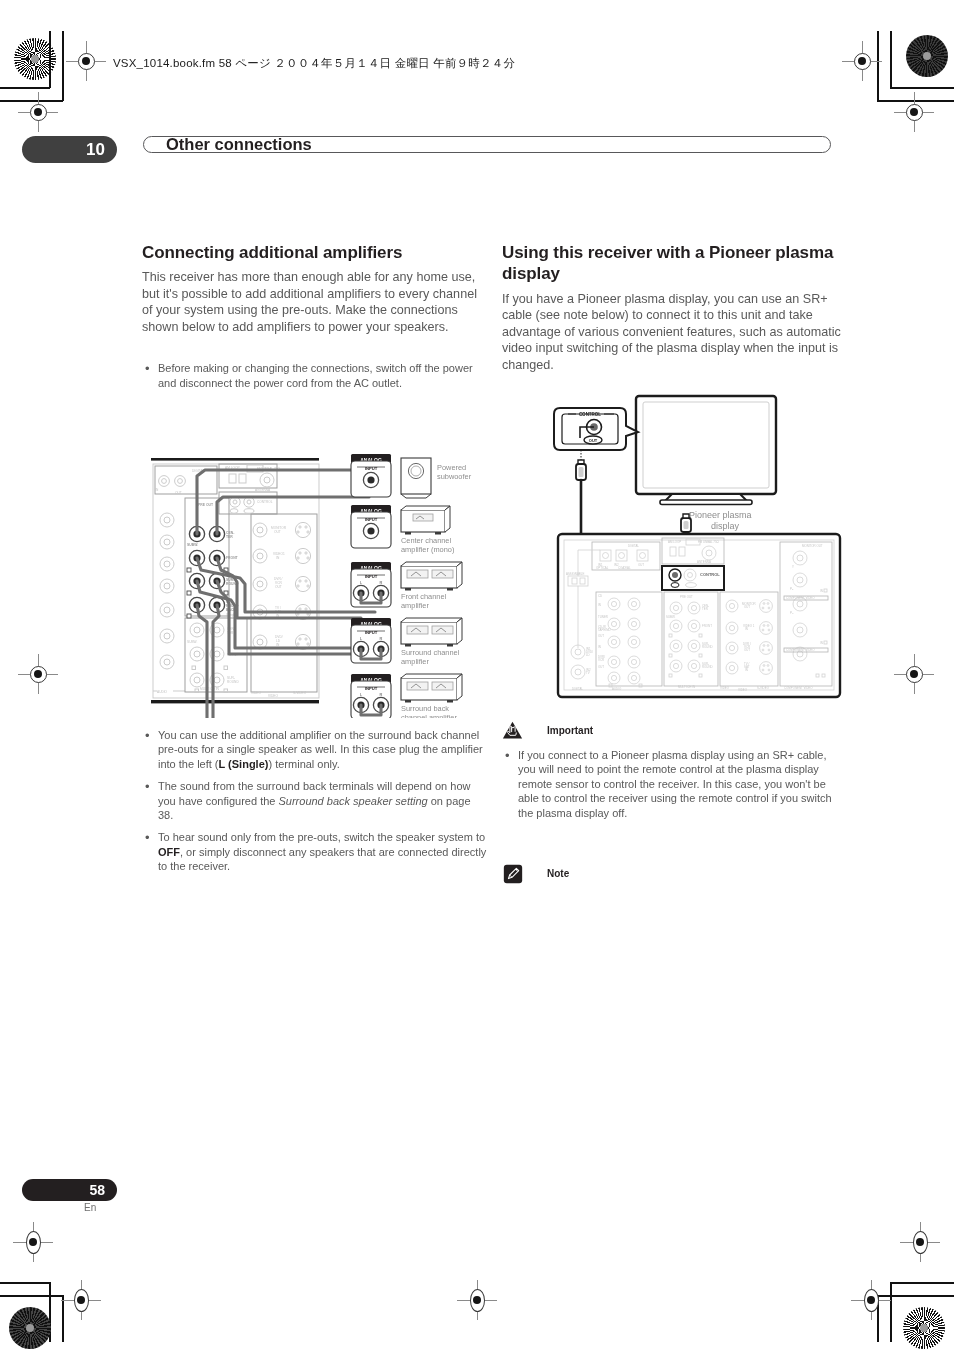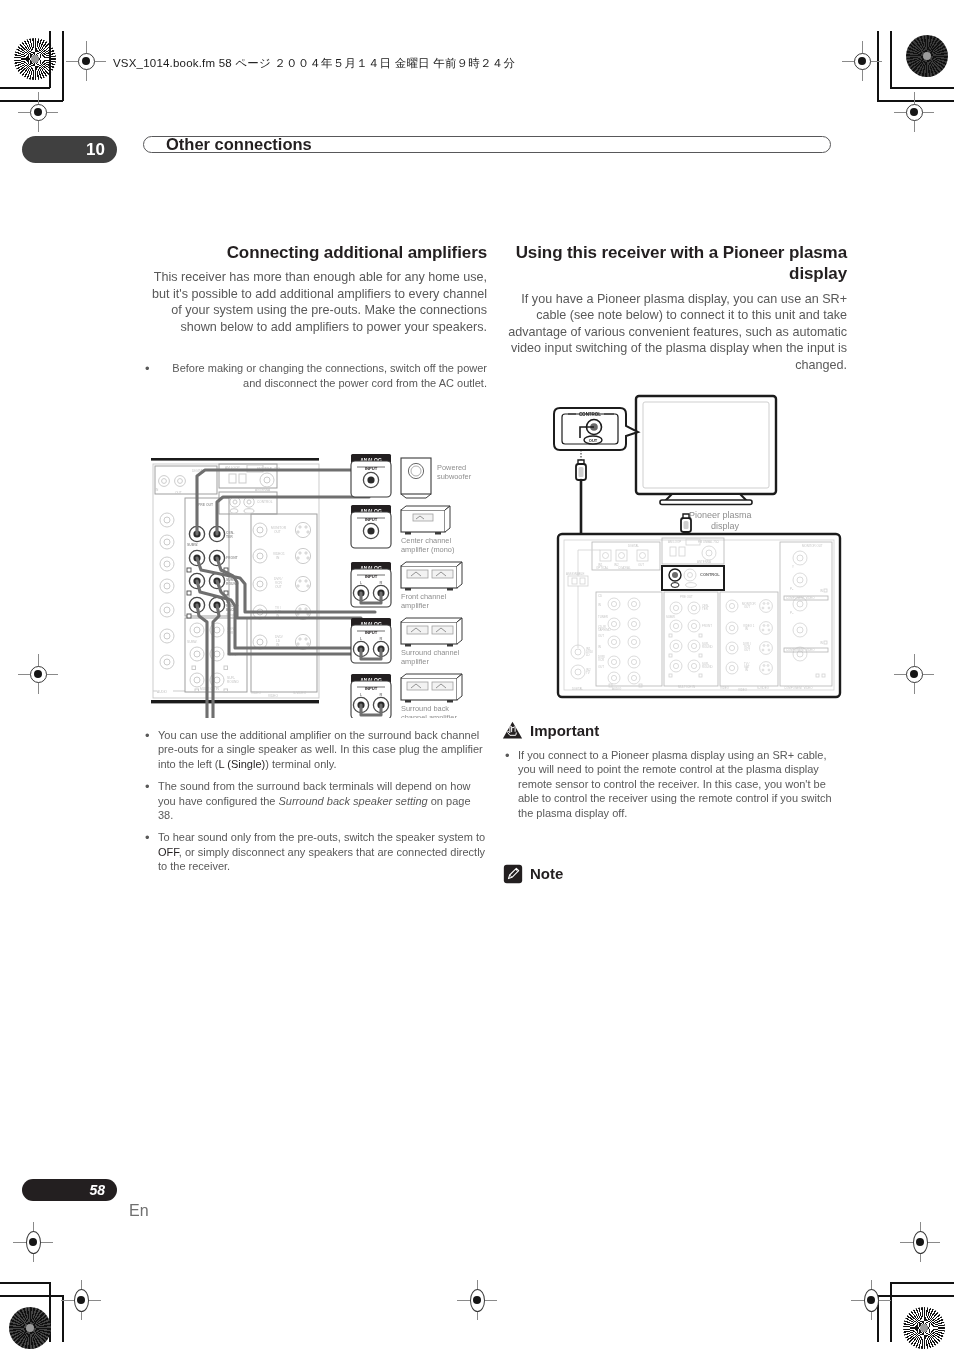--- a/index.html
+++ b/index.html
@@ -101,21 +101,20 @@
     padding-left: 22px;
     color: #231f20;
     font-weight: bold;
     font-size: 16.5px;
   }
 
   
   .col {
     position: absolute;
     width: 345px;
-    text-align: right;
   }
   .col-left  { left: 142px; top: 242px; }
   .col-right { left: 502px; top: 242px; }
 
   h2.sec {
     margin: 0 0 6px 0;
     font-size: 17px;
     font-weight: bold;
     color: #231f20;
     line-height: 1.26;
@@ -141,29 +140,29 @@
     line-height: 1.31;
     color: #595959;
   }
   ul.bullets li::before {
     content: "\2022";
     position: absolute;
     left: 3px; top: -1px;
     color: #595959;
     font-size: 13px;
   }
-  ul.bullets li b { color: #231f20; font-weight: normal; }
+  ul.bullets li b { color: #231f20; font-weight: bold; }
   ul.bullets li i { font-style: italic; }
 
   .note-head {
     display: flex;
     align-items: center;
-    gap: 7px;
+    gap: 24px;
     margin: 0 0 7px 0;
-    font-size: 15px;
+    font-size: 10px;
     font-weight: bold;
     color: #231f20;
   }
   .badge-icon {
     width: 21px; height: 21px;
     display: inline-flex;
     align-items: center;
     justify-content: center;
   }
 
@@ -187,28 +186,26 @@
     background: #231f20;
     border-radius: 11px;
     color: #ffffff;
     font-weight: bold;
     font-size: 14px;
     display: flex;
     align-items: center;
     justify-content: flex-end;
     padding-right: 12px;
     box-sizing: border-box;
-    font-style: italic;
   }
   .page-lang {
     position: absolute;
     left: 84px; top: 1202px;
-    font-size: 16px;
+    font-size: 10px;
     color: #6f6f6f;
-    margin-left: 45px;
   }
 </style>
 </head>
 <body>
 
 <div>
 
   <div class="star-dot" style="left:14px; top:38px;"></div>
   <div class="corner-rule" style="left:49px; top:31px; width:1.6px; height:57px;"></div>
   <div class="corner-rule" style="left:62px; top:31px; width:1.6px; height:70px;"></div>

